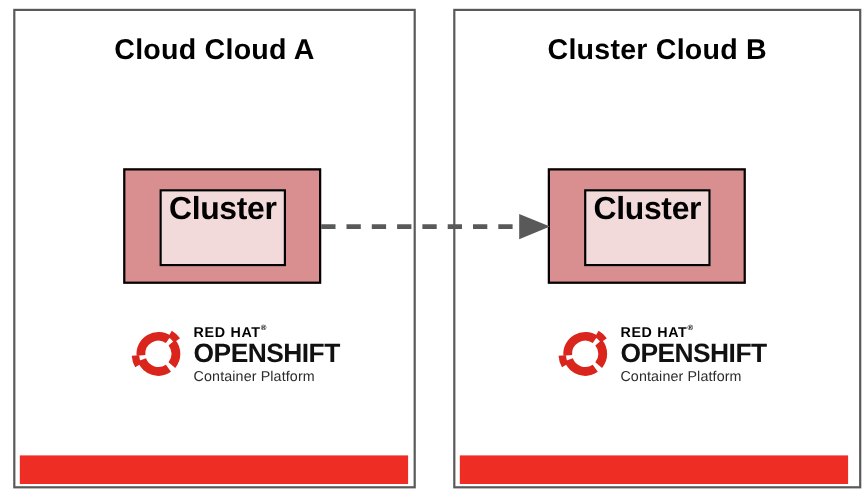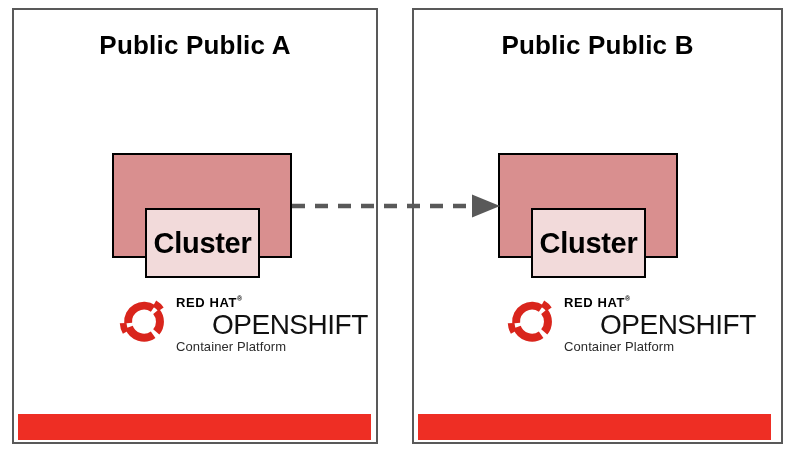--- a/index.html
+++ b/index.html
@@ -47,21 +47,21 @@
     top:143px;
   }
   .cloud-box.a .cluster{left:98px;}
   .cloud-box.b .cluster{left:84px;}
   .cluster-inner{
     position:absolute;
     left:31px;top:17px;
     width:115px;height:70px;
     background:var(--cluster-inner-fill);
     border:2px solid #000000;
-    display:flex;align-items:center;justify-content:center;margin-top:36px;
+    display:flex;align-items:flex-start;justify-content:center;
   }
   .cluster-label{
     font-size:29px;
     font-weight:bold;
     color:var(--text-black);
     letter-spacing:-0.3px;
     white-space:nowrap;
   }
   .logo{
     position:absolute;
@@ -91,26 +91,25 @@
     font-size:13px;
     font-weight:bold;
     color:var(--text-black);
     letter-spacing:0.6px;
   }
   .brand sup{
     font-size:7px;
     vertical-align:6px;
   }
   .product{
-    font-size:28px;
-    font-weight:400;
+    font-size:24px;
+    font-weight:700;
     color:#111111;
     letter-spacing:-0.5px;
     margin-top:2px;
-    margin-left:36px;
   }
   .subtitle{
     font-size:13px;
     font-weight:400;
     color:var(--subtitle-gray);
     margin-top:1px;
     letter-spacing:0.1px;
   }
   .red-bar{
     position:absolute;
@@ -134,21 +133,21 @@
   .arrow-svg polygon{
     fill:var(--arrow);
   }
 </style>
 </head>
 <body>
 
 <div class="canvas">
 
   <section class="cloud-box a">
-    <h2 class="cloud-title">Public Public A</h2>
+    <h2 class="cloud-title">Cloud Cloud A</h2>
 
     <div class="cluster">
       <div class="cluster-inner">
         <span class="cluster-label">Cluster</span>
       </div>
     </div>
 
     <div class="logo">
       <svg class="ring" viewBox="0 0 62 68" aria-hidden="true">
         <path d="M 41.9 20.4 A 19 19 0 0 0 12.1 37.7"></path>
@@ -161,21 +160,21 @@
         <div class="brand"><span>RED HAT</span><sup>®</sup></div>
         <div class="product">OPENSHIFT</div>
         <div class="subtitle">Container Platform</div>
       </div>
     </div>
 
     <div class="red-bar"></div>
   </section>
 
   <section class="cloud-box b">
-    <h2 class="cloud-title">Public Public B</h2>
+    <h2 class="cloud-title">Cluster Cloud B</h2>
 
     <div class="cluster">
       <div class="cluster-inner">
         <span class="cluster-label">Cluster</span>
       </div>
     </div>
 
     <div class="logo">
       <svg class="ring" viewBox="0 0 62 68" aria-hidden="true">
         <path d="M 41.9 20.4 A 19 19 0 0 0 12.1 37.7"></path>

